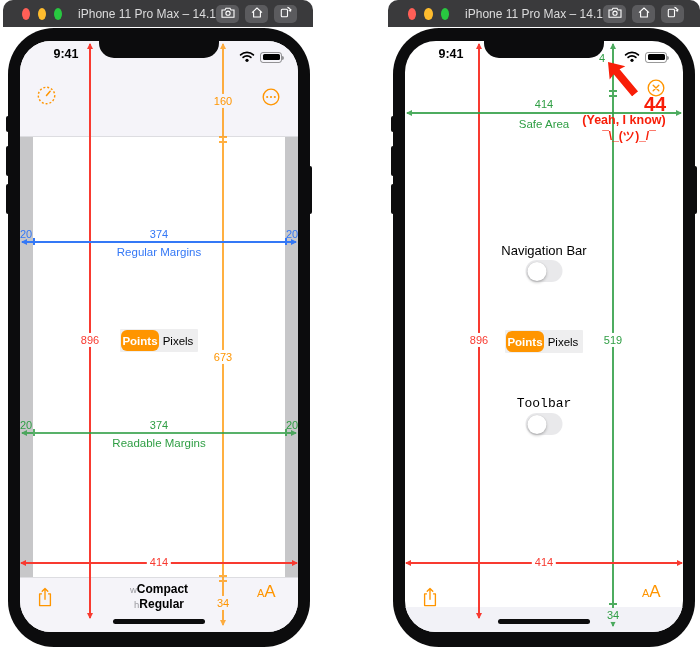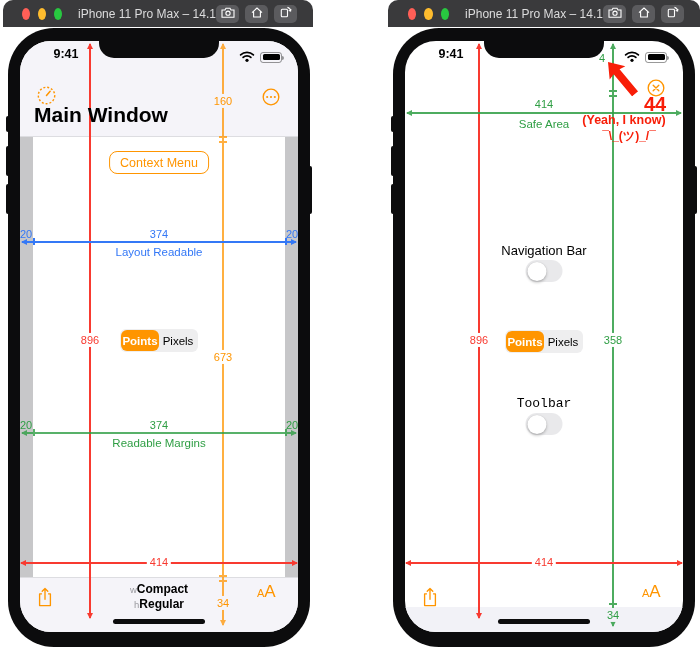--- a/index.html
+++ b/index.html
@@ -50,21 +50,21 @@
   .vtick { position:absolute; width:1.5px; height:7px; top:-2.75px; background:currentColor; }
   .dtick { position:absolute; width:8px; height:1.5px; left:-3.25px; background:currentColor; }
   .ml { position:absolute; font-size:11px; line-height:1.1; white-space:nowrap; transform:translateX(-50%); z-index:4; }
   .ml.on { transform:translate(-50%,-50%); padding:1px 3px; }
   .bg-w{background:#fff}.bg-nav{background:#f5f4f9}.bg-strip2{background:#f2f2f7}
   
   .ctx-btn { position:absolute; left:50%; transform:translateX(-50%); top:110px; height:23px; padding:0 10px;
     background:transparent; border:1.5px solid #ff9500; border-radius:8px; color:#ff9500; font-size:12.5px;
     font-family:inherit; z-index:5; cursor:pointer; }
   .seg { position:absolute; left:50%; transform:translateX(-50%); width:78px; height:23px; background:#eeeeef;
-    border-radius:6px; display:flex; align-items:stretch; padding:1px; z-index:5; }
+    border-radius:1px; display:flex; align-items:stretch; padding:1px; z-index:5; }
   .seg button { flex:1; border:none; background:transparent; font-size:11.5px; font-family:inherit; color:#000;
     border-radius:6px; cursor:pointer; padding:0; }
   .seg button.sel { background:#ff9500; color:#fff; font-weight:bold; }
   .ctl-label { position:absolute; left:50%; transform:translateX(-50%); font-size:13px; color:#000; z-index:5; white-space:nowrap; }
   .toggle { position:absolute; left:50%; transform:translateX(-50%); width:37px; height:22px; background:#e9e9eb;
     border-radius:11px; border:none; z-index:5; cursor:pointer; }
   .toggle .knob { position:absolute; left:1.5px; top:1.5px; width:19px; height:19px; border-radius:50%; background:#fff;
     box-shadow:0 1.5px 3px rgba(0,0,0,.25), 0 0 1px rgba(0,0,0,.15); }
   .iconbtn { position:absolute; background:transparent; border:none; cursor:pointer; z-index:8; padding:0; line-height:0; }
   .aa { font-size:11px; color:#ff9500; z-index:8; }
@@ -140,21 +140,21 @@
 
       <div class="hline c-blue" style="left:2px;top:200px;width:274px;">
           <i class="arr l"></i>
           <i class="arr r"></i>
           <i class="vtick" style="left:11px;"></i>
           <i class="vtick" style="left:263px;"></i>
         </div>
       <span class="ml c-blue" style="left:6px;top:187px;">20</span>
       <span class="ml c-blue" style="left:139px;top:187px;">374</span>
       <span class="ml c-blue" style="left:272px;top:187px;">20</span>
-      <span class="ml c-blue" style="left:139px;top:205px;font-size:11.5px;">Layout Readable</span>
+      <span class="ml c-blue" style="left:139px;top:205px;font-size:11.5px;">Regular Margins</span>
 
       <div class="hline c-green" style="left:2px;top:391px;width:274px;opacity:.8;">
           <i class="arr l"></i>
           <i class="arr r"></i>
           <i class="vtick" style="left:11px;"></i>
           <i class="vtick" style="left:263px;"></i>
         </div>
       <span class="ml c-green" style="left:6px;top:378px;">20</span>
       <span class="ml c-green" style="left:139px;top:378px;">374</span>
       <span class="ml c-green" style="left:272px;top:378px;">20</span>
@@ -169,23 +169,21 @@
       <button class="iconbtn" style="left:16px;top:44px;"><span><svg width="21" height="21" viewBox="0 0 22 22">
               <circle cx="11" cy="11" r="8.6" fill="none" stroke="#ff9500" stroke-width="1.5" stroke-dasharray="2.1 2"></circle>
               <path d="M11 11l3.8-4.4" stroke="#ff9500" stroke-width="1.6" stroke-linecap="round"></path>
             </svg></span></button>
       <button class="iconbtn" style="left:241px;top:46px;"><span><svg width="20" height="20" viewBox="0 0 22 22">
               <circle cx="11" cy="11" r="8.6" fill="none" stroke="#ff9500" stroke-width="1.5"></circle>
               <circle cx="6.8" cy="11" r="1.15" fill="#ff9500"></circle>
               <circle cx="11" cy="11" r="1.15" fill="#ff9500"></circle>
               <circle cx="15.2" cy="11" r="1.15" fill="#ff9500"></circle>
             </svg></span></button>
-      <div style="position:absolute;left:14px;top:62px;font-size:21px;font-weight:bold;color:#000;z-index:5;">Main Window</div>
-
-      <button class="ctx-btn">Context Menu</button>
+
 
       <div class="seg" style="top:288px;">
         <button class="sel">Points</button>
         <button>Pixels</button>
       </div>
 
       <button class="iconbtn" style="left:16px;top:545px;"><span><svg width="18" height="22" viewBox="0 0 20 24">
               <path d="M6.6 8.5H4V21.5h12V8.5h-2.6" fill="none" stroke="#ff9500" stroke-width="1.5" stroke-linejoin="round"></path>
               <path d="M10 14.5V2.5M10 2.5L6.9 5.6M10 2.5l3.1 3.1" fill="none" stroke="#ff9500" stroke-width="1.5" stroke-linecap="round"></path>
             </svg></span></button>
@@ -256,21 +254,21 @@
 
       <div class="vline c-green" style="left:207px;top:3px;height:582px;opacity:.85;">
           <i class="arr u"></i>
           <i class="arr d"></i>
           <i class="dtick" style="top:46px;"></i>
           <i class="dtick" style="top:51px;"></i>
           <i class="dtick" style="top:559px;"></i>
           <i class="dtick" style="top:564px;"></i>
         </div>
       <span class="ml c-green" style="left:197px;top:11px;">4</span>
-      <span class="ml on c-green bg-w" style="left:208px;top:299px;">358</span>
+      <span class="ml on c-green bg-w" style="left:208px;top:299px;">519</span>
       <span class="ml on c-green bg-strip2" style="left:208px;top:574px;">34</span>
 
       <div class="hline c-green" style="left:2px;top:71px;width:274px;opacity:.85;">
           <i class="arr l"></i>
           <i class="arr r"></i>
         </div>
       <span class="ml c-green" style="left:139px;top:57px;">414</span>
       <span class="ml c-green" style="left:139px;top:77px;font-size:11.5px;">Safe Area</span>
 
       <div class="hline c-red" style="left:1px;top:521px;width:276px;">

